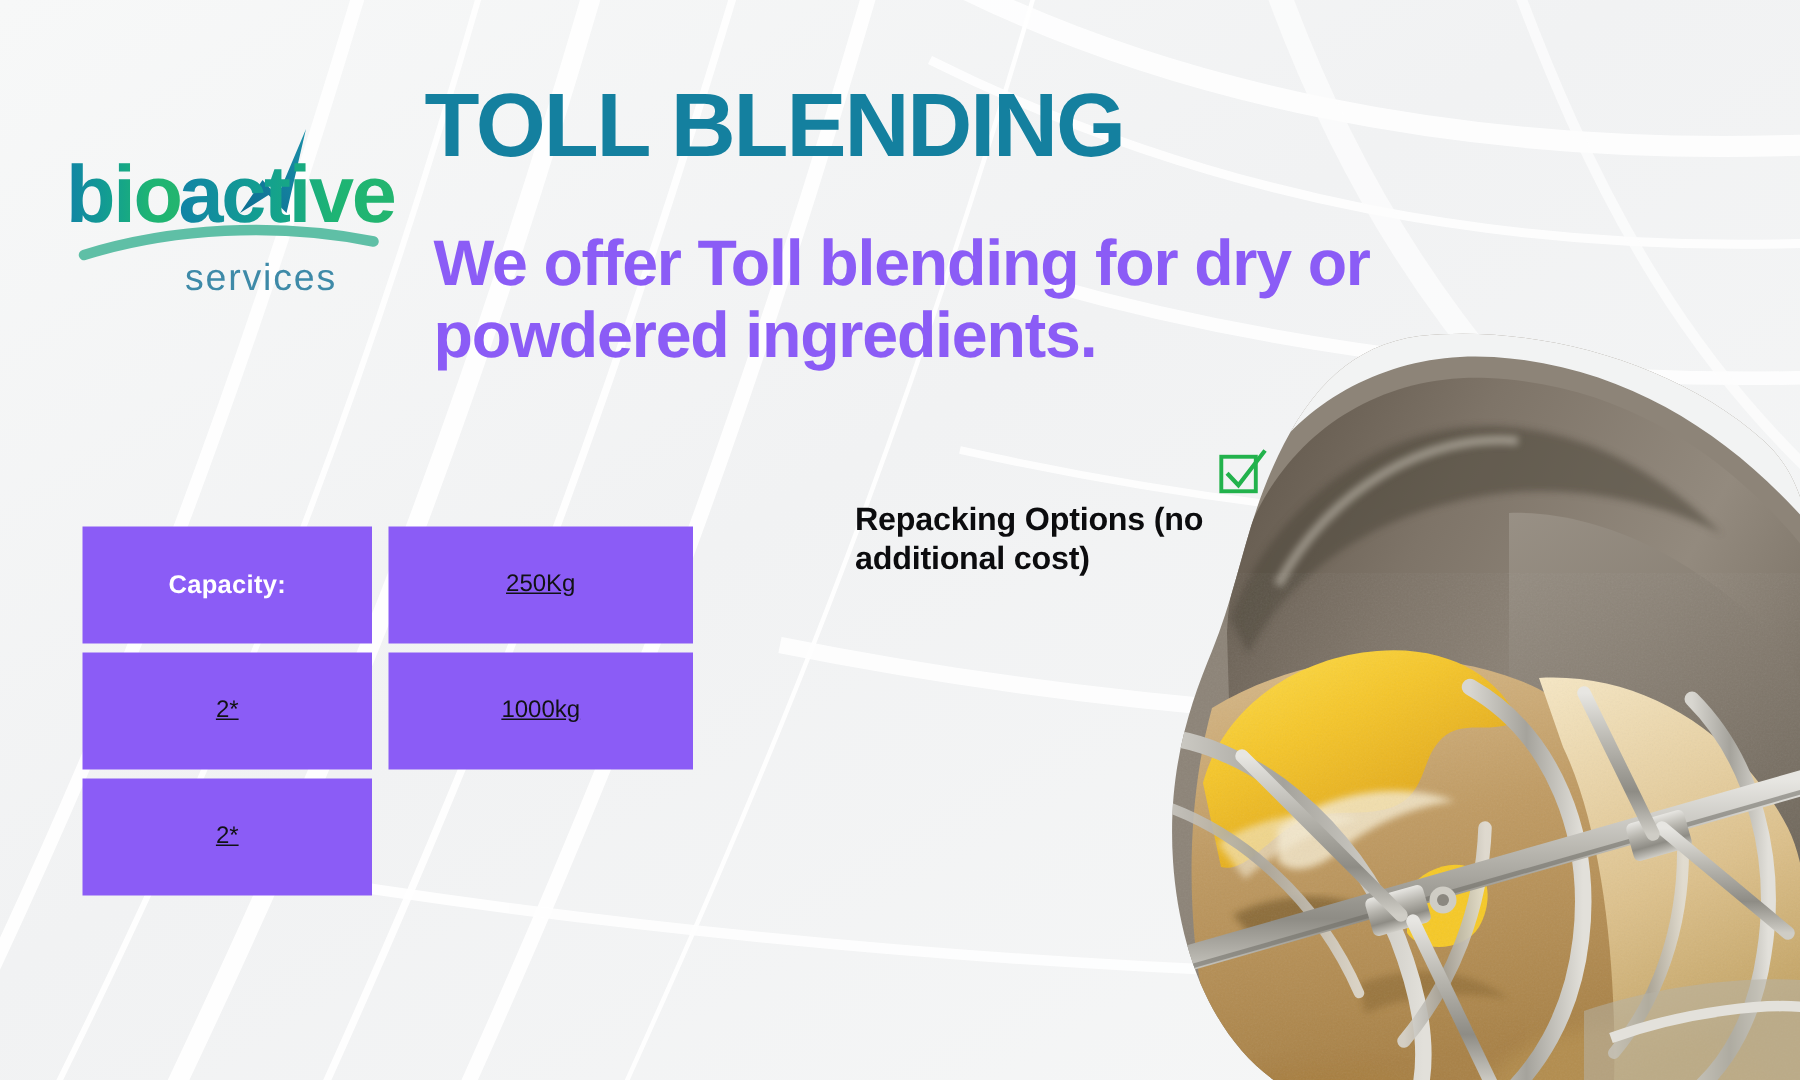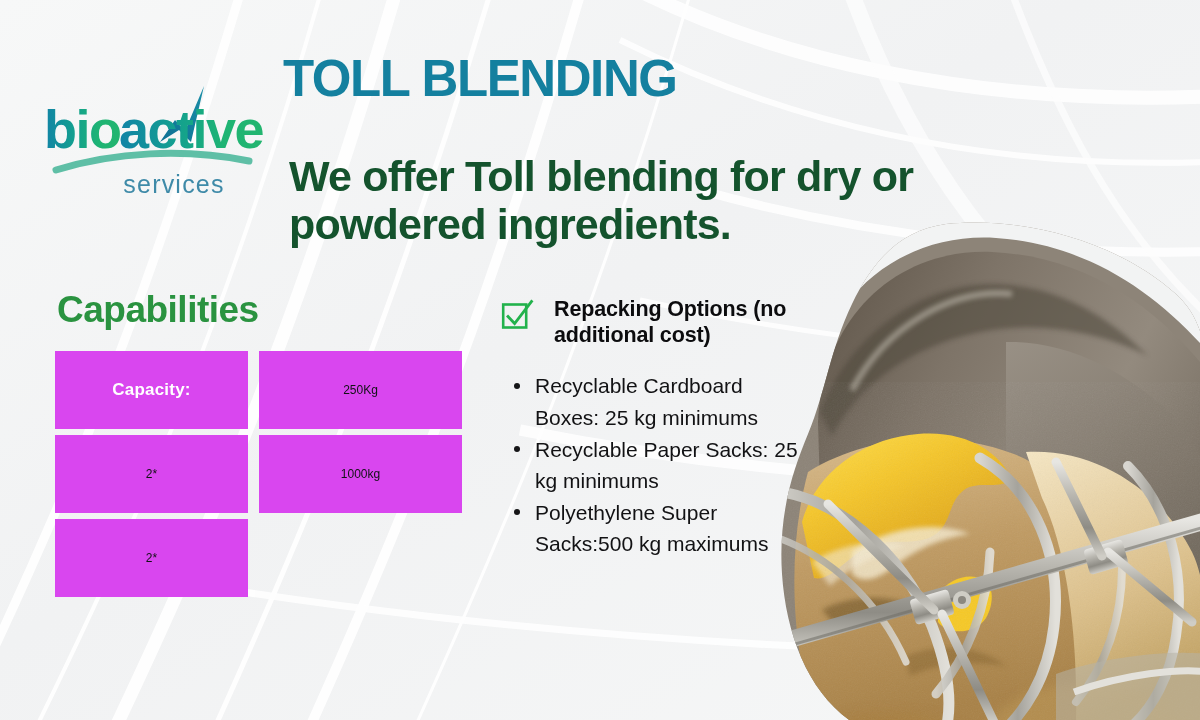--- a/index.html
+++ b/index.html
@@ -23,74 +23,75 @@
   
   #logo-block {
     position:absolute; left:44px; top:78px;
     width:240px; height:122px;
   }
   #logo-svg { width:240px; height:122px; display:block; }
 
   
   #headline {
     position:absolute; left:283px; top:55px;
-    font-size:51px; line-height:0.95;
+    font-size:60px; line-height:0.95;
     font-weight:bold; letter-spacing:-1.4px;
     color:#14809f;
     white-space:nowrap;
   }
   #subhead {
     position:absolute; left:289px; top:152px;
     width:760px;
     font-size:43px; line-height:1.12;
     font-weight:bold; letter-spacing:-0.8px;
-    color:#14532d;
+    color:#8b5cf6;
   }
 
   
   #capabilities-title {
     position:absolute; left:57px; top:289px;
     font-size:37px; font-weight:bold;
     letter-spacing:-0.5px;
     color:#2a9340;
   }
 
   #capabilities-table {
     position:absolute; left:55px; top:351px;
     width:407px;
     display:grid;
     grid-template-columns:193px 203px;
     column-gap:11px;
     row-gap:6px;
   }
   .tcell {
-    background:#d946ef;
+    background:#8b5cf6;
     height:78px;
     display:flex; align-items:center; justify-content:center;
     text-align:right;
   }
   .tcell.head {
     color:#ffffff;
     font-size:17px;
     font-weight:bold;
     letter-spacing:0.2px;
   }
   .tcell.body {
     color:#111214;
-    font-size:12px;
+    font-size:16px;
     font-weight:normal;
+    text-decoration:underline;
   }
 
   
   #repacking-block {
     position:absolute; left:500px; top:296px;
     width:345px;
   }
   #repacking-head {
-    display:flex; align-items:flex-start; gap:20px;
+    display:flex; align-items:flex-end; gap:1px;flex-direction:column;
   }
   #check-icon { flex:0 0 auto; width:34px; height:34px; margin-top:2px; }
   #repacking-title {
     font-size:21.5px; line-height:1.22;
     font-weight:bold; color:#0c0c0e;
     letter-spacing:-0.15px;
     width:275px;
   }
 
   #repacking-list {
@@ -179,21 +180,20 @@
       <path d="M12 92 C 70 74, 140 70, 205 83" stroke="#5fbfa6" stroke-width="7" fill="none" stroke-linecap="round"></path>
 
       <text x="130" y="115" font-family="'Liberation Sans', sans-serif" font-size="25" letter-spacing="1.2" fill="#3e8aa8" text-anchor="middle">services</text>
     </svg>
   </div>
 
   <div id="headline">TOLL BLENDING</div>
 
   <div id="subhead">We offer Toll blending for dry or powdered ingredients.</div>
 
-  <div id="capabilities-title">Capabilities</div>
 
   <div id="capabilities-table">
     <div class="tcell head">Capacity:</div>
 
     <div class="tcell body">250Kg</div>
     <div class="tcell body">2*</div>
 
     <div class="tcell body">1000kg</div>
     <div class="tcell body">2*</div>
 
@@ -201,34 +201,20 @@
 
   <div id="repacking-block">
     <div id="repacking-head">
       <svg id="check-icon" viewBox="0 0 34 34">
         <rect x="3.2" y="6.5" width="23" height="23" fill="none" stroke="#22b24c" stroke-width="2.6"></rect>
         <path d="M8 18.5 L14.6 25.5 L31.5 3.5" fill="none" stroke="#22b24c" stroke-width="2.8" stroke-linecap="square" stroke-linejoin="miter"></path>
       </svg>
       <div id="repacking-title">Repacking Options (no additional cost)</div>
     </div>
 
-    <ul id="repacking-list">
-      <li>
-        <span class="dot"></span>
-        <span>Recyclable Cardboard Boxes: 25 kg minimums</span>
-      </li>
-      <li>
-        <span class="dot"></span>
-        <span>Recyclable Paper Sacks: 25 kg minimums</span>
-      </li>
-      <li>
-        <span class="dot"></span>
-        <span>Polyethylene Super Sacks:500 kg maximums</span>
-      </li>
-    </ul>
   </div>
 
 </div>
 
 <div id="photo-blob">
   <svg id="photo-svg" viewBox="0 0 452 500">
     <defs>
       <clipPath id="blobClip">
         <path d="M190 2
                  C 265 -6, 360 18, 420 72

